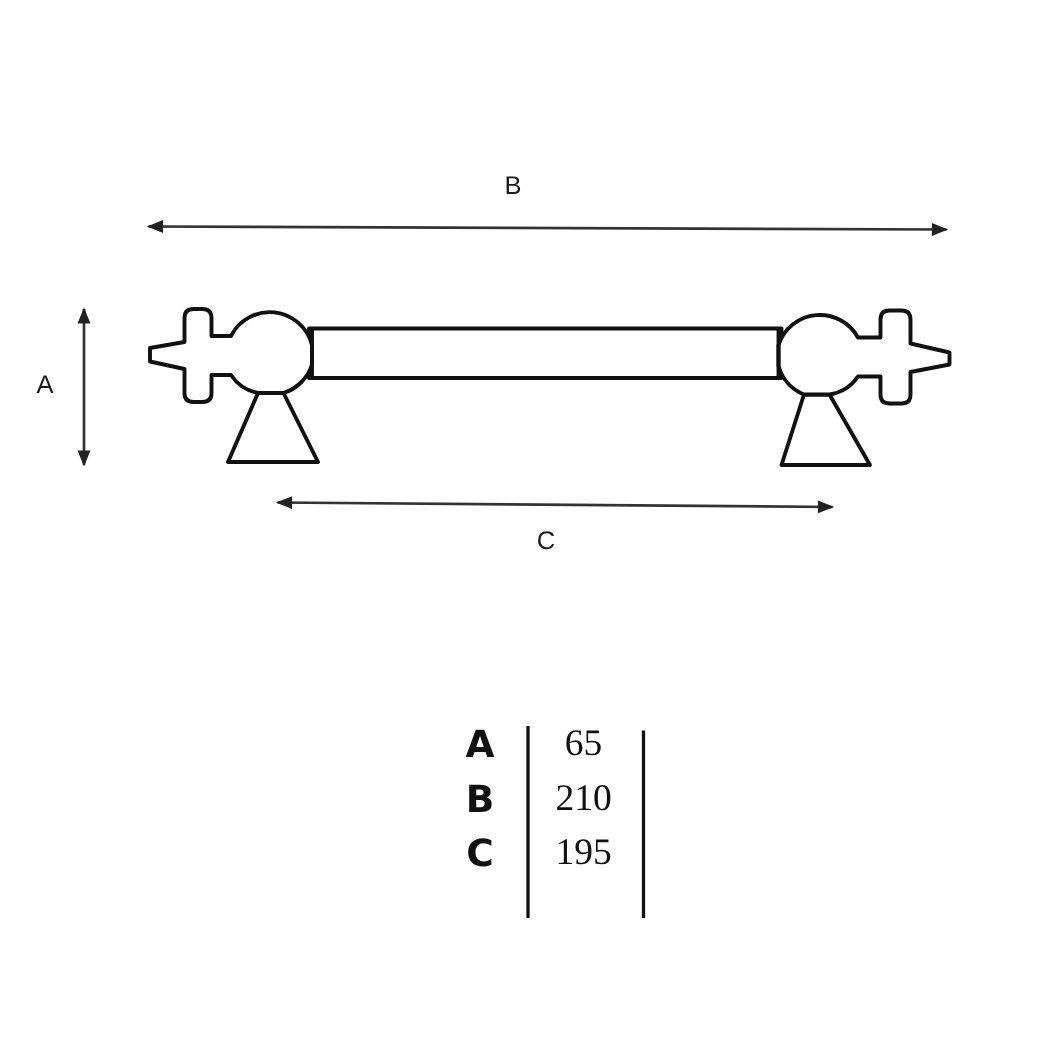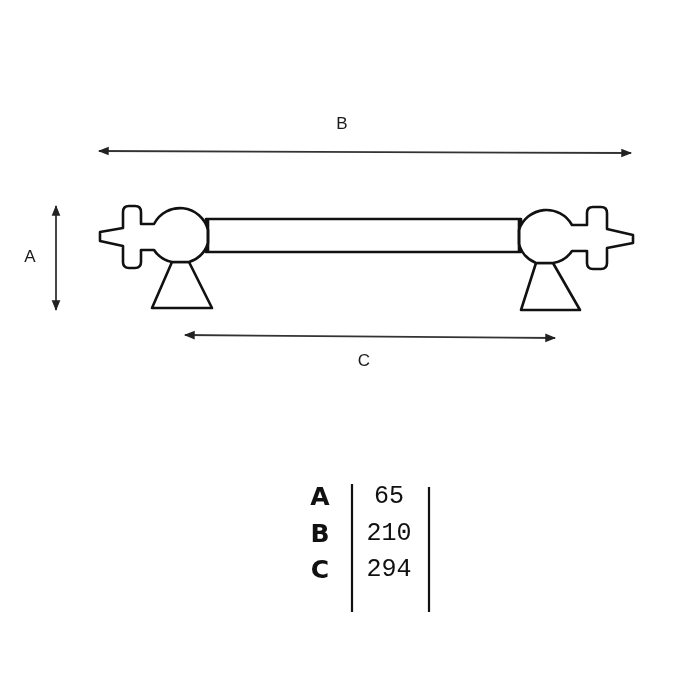--- a/index.html
+++ b/index.html
@@ -1,21 +1,21 @@
 <!DOCTYPE html>
 <html><head>
 <meta charset="utf-8">
 <style>
   html, body { margin: 0; padding: 0; background: #ffffff; }
   body { width: 700px; height: 700px; position: relative; overflow: hidden; font-family: "Liberation Sans", sans-serif; }
   #drawing { position: absolute; left: 0; top: 0; width: 700px; height: 700px; }
   .dim-label { position: absolute; font-family: "Liberation Sans", sans-serif; font-size: 17px; color: #1a1a1a; transform: translate(-50%, -50%); }
   .spec-table { position: absolute; left: 0; top: 0; }
   .spec-key { position: absolute; font-family: "DejaVu Sans", sans-serif; font-weight: 900; font-size: 25px; color: #111; transform: translate(-50%, -50%); }
-  .spec-val { position: absolute; font-family: Liberation Mono, monospace; font-size: 25px; color: #111; transform: translate(-50%, -50%); }
+  .spec-val { position: absolute; font-family: Liberation Serif, serif; font-size: 25px; color: #111; transform: translate(-50%, -50%); }
 </style>
 </head>
 <body>
 
 <svg id="drawing" viewBox="0 0 700 700" xmlns="http://www.w3.org/2000/svg">
   <defs>
     <marker id="arrow" viewBox="0 0 10 10" refX="9" refY="5" markerWidth="7" markerHeight="6" orient="auto-start-reverse">
       <path d="M0,1 L10,5 L0,9 Z" fill="#222"></path>
     </marker>
   </defs>
@@ -49,14 +49,14 @@
 <div class="dim-label" style="left:342px;top:124px;">B</div>
 <div class="dim-label" style="left:30px;top:257px;">A</div>
 <div class="dim-label" style="left:364px;top:361px;">C</div>
 
 <div class="spec-table">
   <div class="spec-key" style="left:320px;top:496px;">A</div>
   <div class="spec-val" style="left:389px;top:496px;">65</div>
   <div class="spec-key" style="left:320px;top:533px;">B</div>
   <div class="spec-val" style="left:389px;top:533px;">210</div>
   <div class="spec-key" style="left:320px;top:569px;">C</div>
-  <div class="spec-val" style="left:389px;top:569px;">294</div>
+  <div class="spec-val" style="left:389px;top:569px;">195</div>
 </div>
 
 </body></html>

